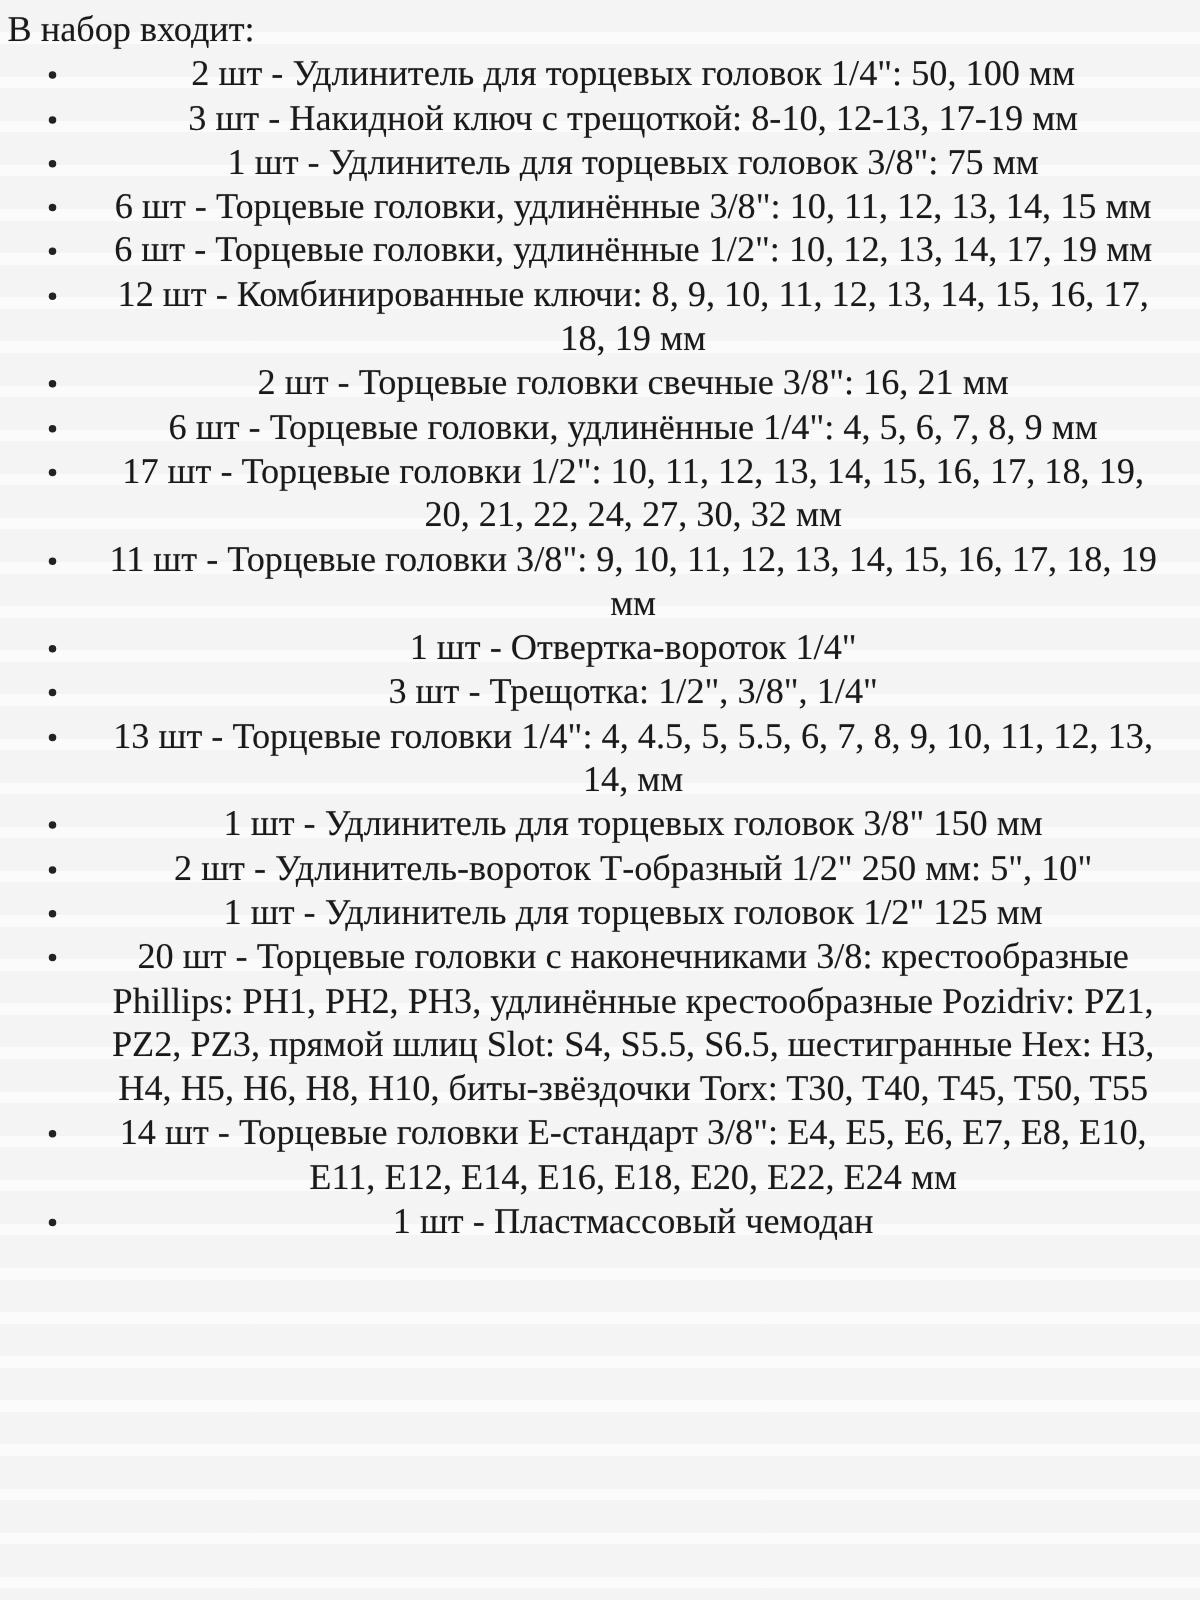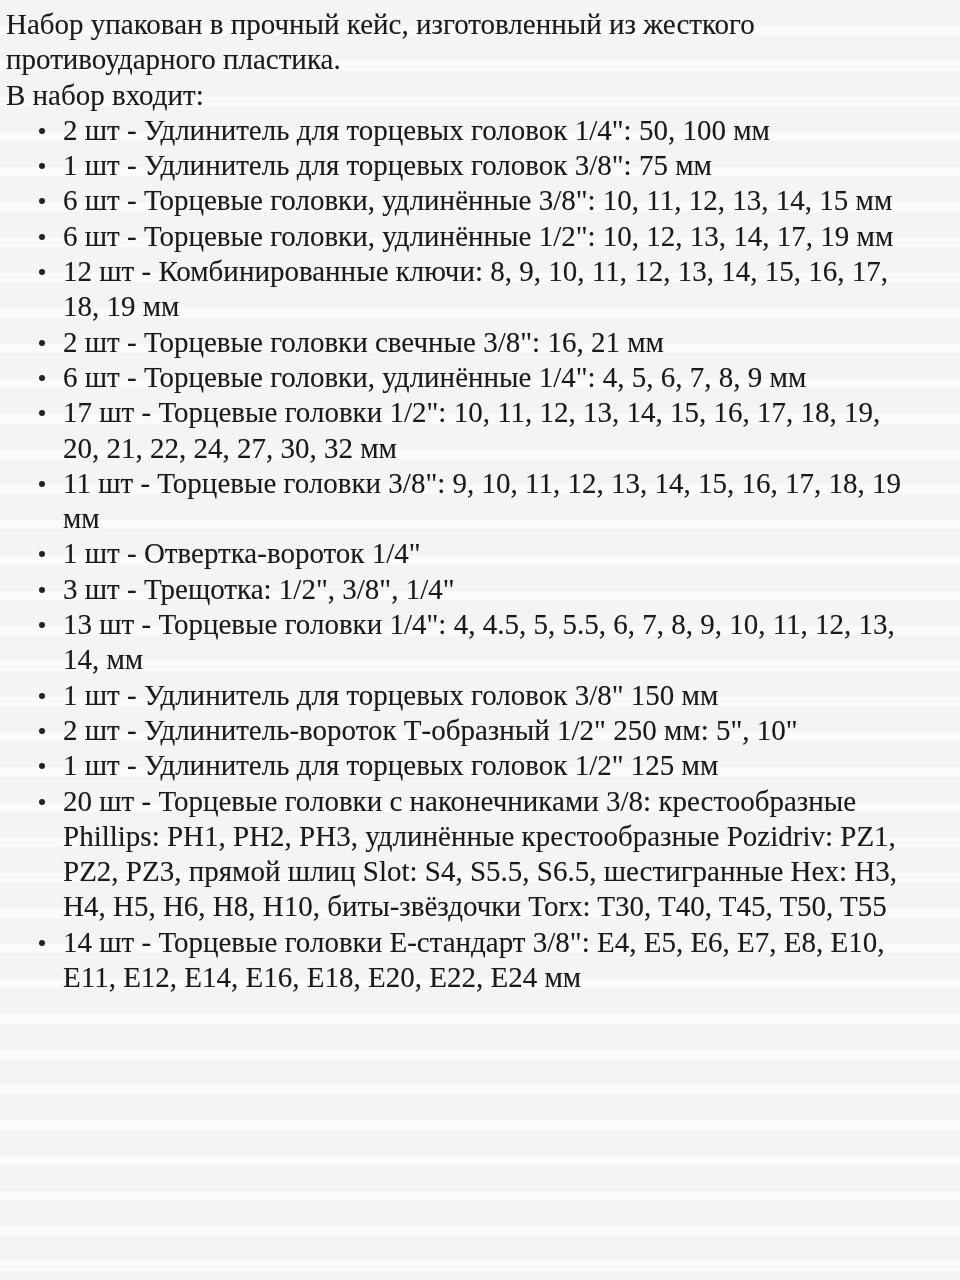--- a/index.html
+++ b/index.html
@@ -31,20 +31,21 @@
     padding: 7px 10px 0 6px;
   }
   .intro, .list-header {
     margin: 0;
     white-space: pre-wrap;
   }
   ul.contents {
     margin: 0;
     padding: 0 0 0 57px;
     list-style: none;
+    text-align: center;
   }
   ul.contents li {
     position: relative;
     margin: 0;
     padding: 0;
   }
   ul.contents li::before {
     content: "";
     position: absolute;
     left: -24px;
@@ -55,25 +56,24 @@
     background: #222222;
   }
   ul.contents li span {
     white-space: pre-wrap;
   }
 </style>
 </head>
 <body>
 
 <div class="page">
-  <p class="intro">Набор упакован в прочный кейс, изготовленный из жесткого
-противоударного пластика.</p>
   <p class="list-header">В набор входит:</p>
   <ul class="contents">
       <li><span>2 шт - Удлинитель для торцевых головок 1/4": 50, 100 мм</span></li>
+      <li><span>3 шт - Накидной ключ с трещоткой: 8-10, 12-13, 17-19 мм</span></li>
       <li><span>1 шт - Удлинитель для торцевых головок 3/8": 75 мм</span></li>
       <li><span>6 шт - Торцевые головки, удлинённые 3/8": 10, 11, 12, 13, 14, 15 мм</span></li>
       <li><span>6 шт - Торцевые головки, удлинённые 1/2": 10, 12, 13, 14, 17, 19 мм</span></li>
       <li><span>12 шт - Комбинированные ключи: 8, 9, 10, 11, 12, 13, 14, 15, 16, 17,
 18, 19 мм</span></li>
       <li><span>2 шт - Торцевые головки свечные 3/8": 16, 21 мм</span></li>
       <li><span>6 шт - Торцевые головки, удлинённые 1/4": 4, 5, 6, 7, 8, 9 мм</span></li>
       <li><span>17 шт - Торцевые головки 1/2": 10, 11, 12, 13, 14, 15, 16, 17, 18, 19,
 20, 21, 22, 24, 27, 30, 32 мм</span></li>
       <li><span>11 шт - Торцевые головки 3/8": 9, 10, 11, 12, 13, 14, 15, 16, 17, 18, 19
@@ -84,14 +84,15 @@
 14, мм</span></li>
       <li><span>1 шт - Удлинитель для торцевых головок 3/8" 150 мм</span></li>
       <li><span>2 шт - Удлинитель-вороток Т-образный 1/2" 250 мм: 5", 10"</span></li>
       <li><span>1 шт - Удлинитель для торцевых головок 1/2" 125 мм</span></li>
       <li><span>20 шт - Торцевые головки с наконечниками 3/8: крестообразные
 Phillips: PH1, PH2, PH3, удлинённые крестообразные Pozidriv: PZ1,
 PZ2, PZ3, прямой шлиц Slot: S4, S5.5, S6.5, шестигранные Hex: H3,
 H4, H5, H6, H8, H10, биты-звёздочки Torx: T30, T40, T45, T50, T55</span></li>
       <li><span>14 шт - Торцевые головки Е-стандарт 3/8": Е4, Е5, Е6, Е7, Е8, Е10,
 Е11, Е12, Е14, Е16, Е18, Е20, Е22, Е24 мм</span></li>
+      <li><span>1 шт - Пластмассовый чемодан</span></li>
     </ul>
 </div>
 
 </body></html>

